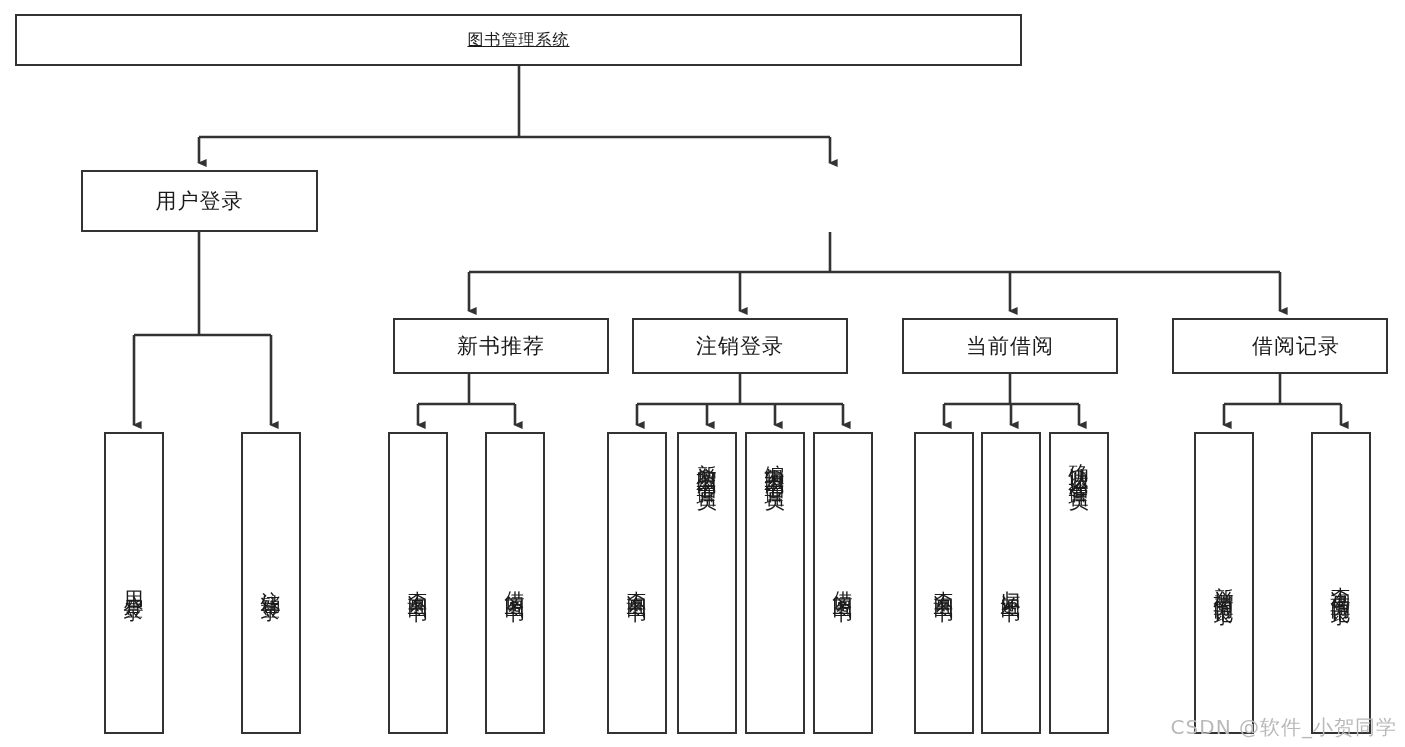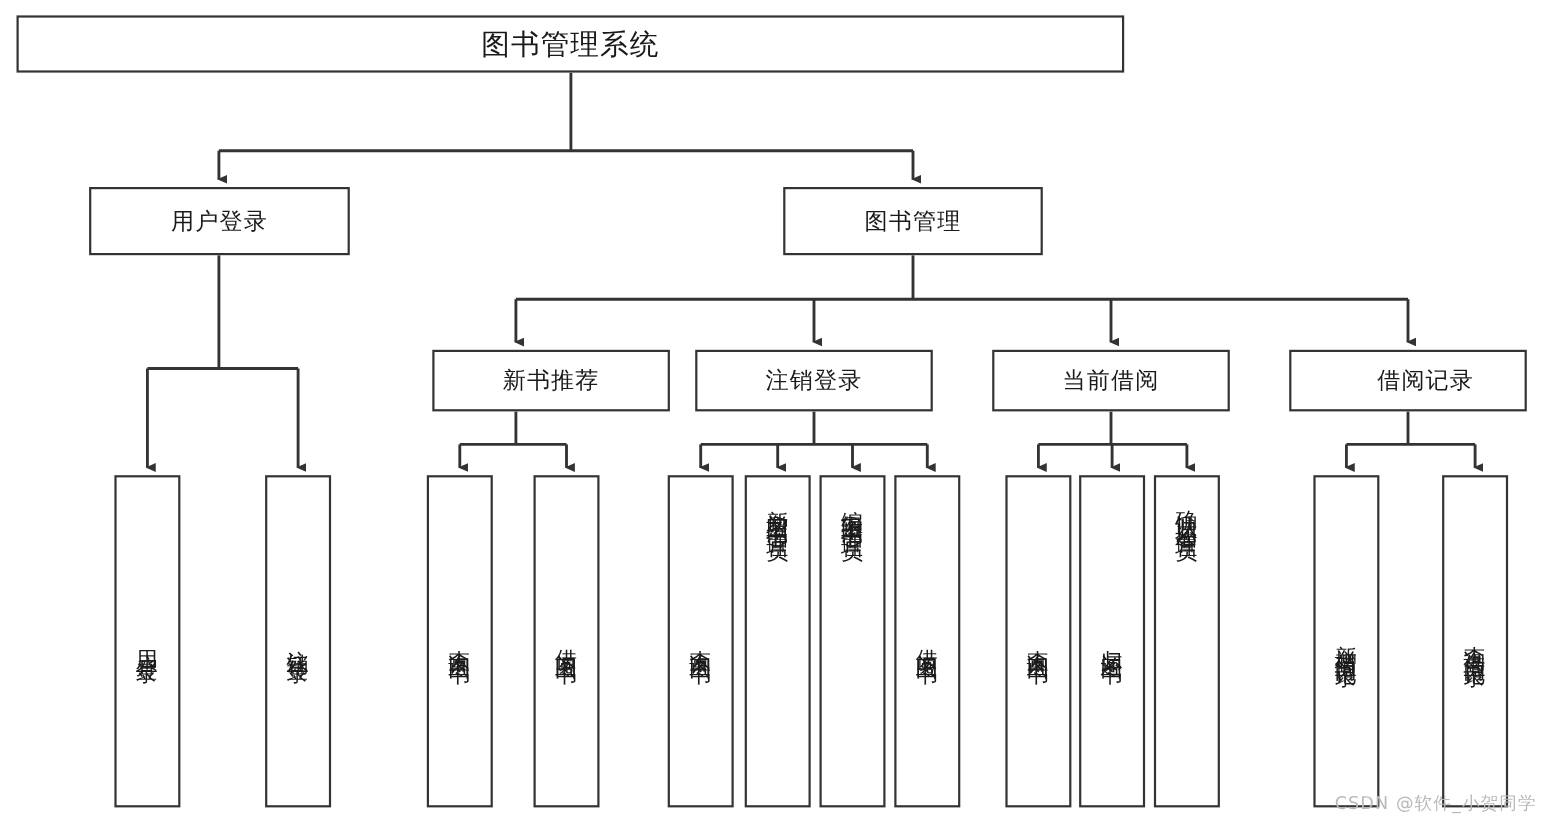--- a/index.html
+++ b/index.html
@@ -5,28 +5,28 @@
   html,body{margin:0;padding:0;background:#ffffff;}
   body{width:1405px;height:747px;overflow:hidden;
        font-family:"DejaVu Sans","Liberation Sans",sans-serif;}
   #stage{position:relative;width:1405px;height:747px;background:#fff;}
   svg#wires{position:absolute;left:0;top:0;width:1405px;height:747px;}
 
   .node{position:absolute;box-sizing:border-box;background:#ffffff;
         border:2px solid #333333;display:flex;align-items:center;
         justify-content:center;color:#1a1a1a;}
   .node.h{font-size:21px;letter-spacing:1px;}
-  .node.root{font-size:26px;letter-spacing:1px;}
+  .node.root{font-size:16px;letter-spacing:1px;text-decoration:underline;}
   .node.v{writing-mode:vertical-rl;text-orientation:upright;
           font-size:20px;letter-spacing:4px;line-height:1.0;
           justify-content:flex-start;align-items:center;
           padding-top:14px;}
   .node.v.mid{justify-content:center;padding-top:0;}
   .label{display:block;white-space:nowrap;}
-  .watermark{position:absolute;right:8px;bottom:6px;font-size:16px;
+  .watermark{position:absolute;right:8px;bottom:6px;font-size:20px;
              color:#b9b9b9;letter-spacing:1px;white-space:nowrap;}
 </style>
 </head>
 <body>
 
 <div id="stage">
 
   <svg id="wires" viewBox="0 0 1405 747" xmlns="http://www.w3.org/2000/svg">
     <defs>
       <marker id="ah" markerWidth="10" markerHeight="10" refX="4.2" refY="7.6" orient="auto" markerUnits="userSpaceOnUse">
@@ -81,23 +81,20 @@
     </g>
   </svg>
 
   <div class="node root" style="left:15px;top:14px;width:1007px;height:52px;">
     <span class="label">图书管理系统</span>
   </div>
 
   <div class="node h" style="left:81px;top:170px;width:237px;height:62px;">
     <span class="label">用户登录</span>
   </div>
-  <div class="node h" style="left:712px;top:170px;width:236px;height:62px;">
-    <span class="label">图书管理</span>
-  </div>
 
   <div class="node h" style="left:362px;top:318px;width:216px;height:56px;margin-left:31px;">
     <span class="label">新书推荐</span>
   </div>
   <div class="node h" style="left:632px;top:318px;width:216px;height:56px;">
     <span class="label">注销登录</span>
   </div>
   <div class="node h" style="left:902px;top:318px;width:216px;height:56px;">
     <span class="label">当前借阅</span>
   </div>

